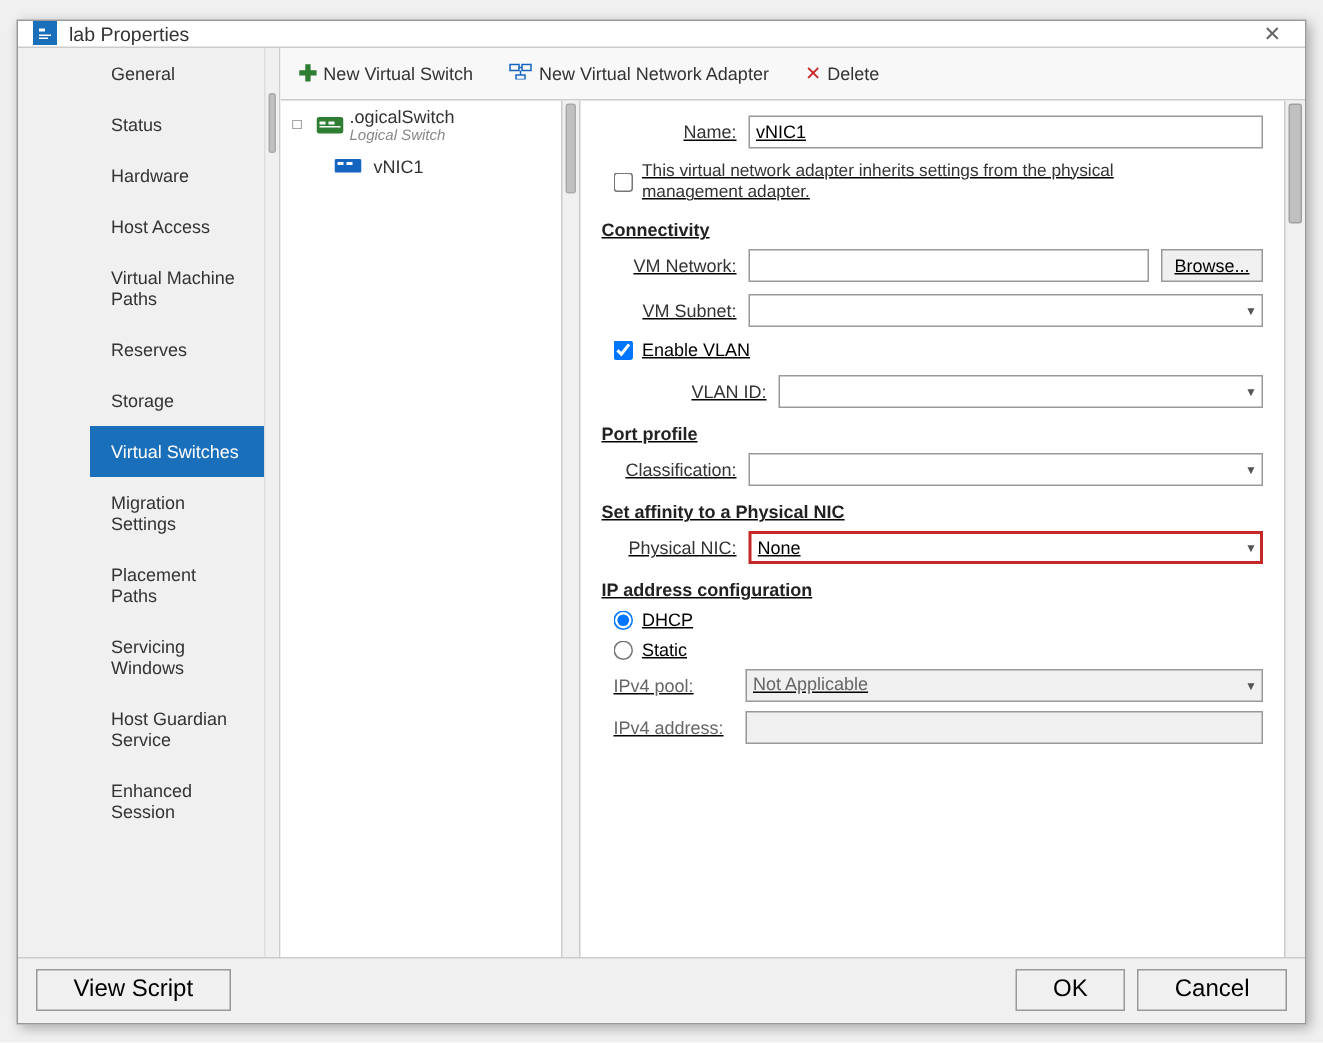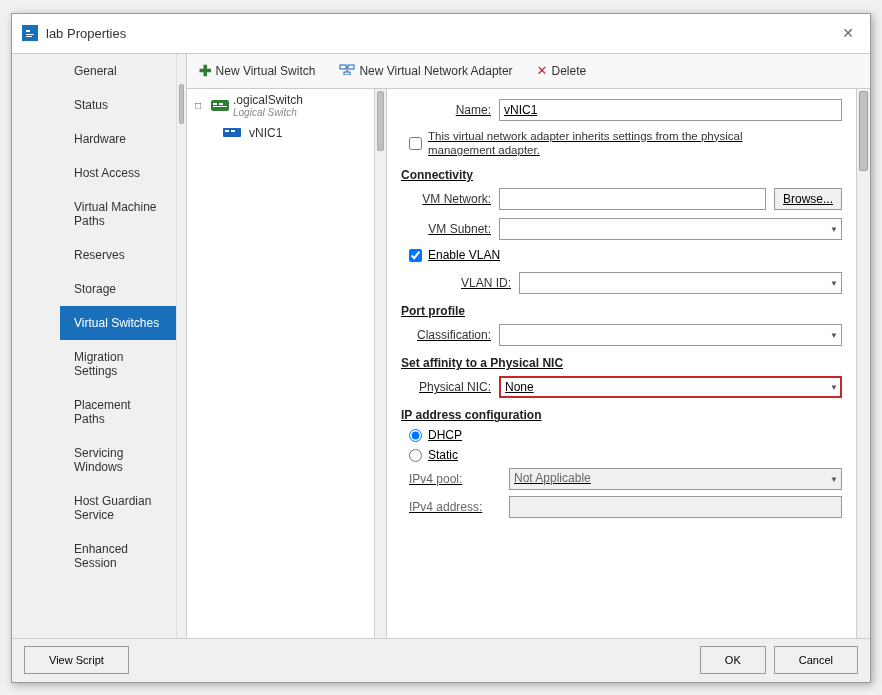--- a/index.html
+++ b/index.html
@@ -23,21 +23,21 @@
       display: flex;
       flex-direction: column;
     }
     .title-bar {
       background: #fff;
       border-bottom: 1px solid #ccc;
       display: flex;
       align-items: center;
       justify-content: space-between;
       padding: 6px 10px;
-      height: 40px;
+      height: 18px;
     }
     .title-bar-left {
       display: flex;
       align-items: center;
       gap: 8px;
     }
     .title-bar-icon {
       width: 16px;
       height: 16px;
       background: #1a6fba;
@@ -237,21 +237,21 @@
       align-items: center;
       gap: 6px;
       margin-bottom: 6px;
       padding-left: 8px;
     }
 
     .ip-field-row {
       display: flex;
       align-items: center;
       margin-bottom: 6px;
-      gap: 20px;
+      gap: 8px;
       padding-left: 8px;
     }
     .ip-label {
       min-width: 80px;
       color: #666;
       font-size: 12px;
     }
 
     
     .footer {
@@ -265,21 +265,21 @@
     }
     .footer-right {
       display: flex;
       gap: 8px;
     }
     .footer-btn {
       height: 28px;
       padding: 0 24px;
       border: 1px solid #999;
       background: #f0f0f0;
-      font-size: 11px;
+      font-size: 16px;
       cursor: pointer;
     }
 
     
     .field-disabled {
       background: #f0f0f0;
       color: #888;
     }
 
     .tree-panel-with-scroll {

